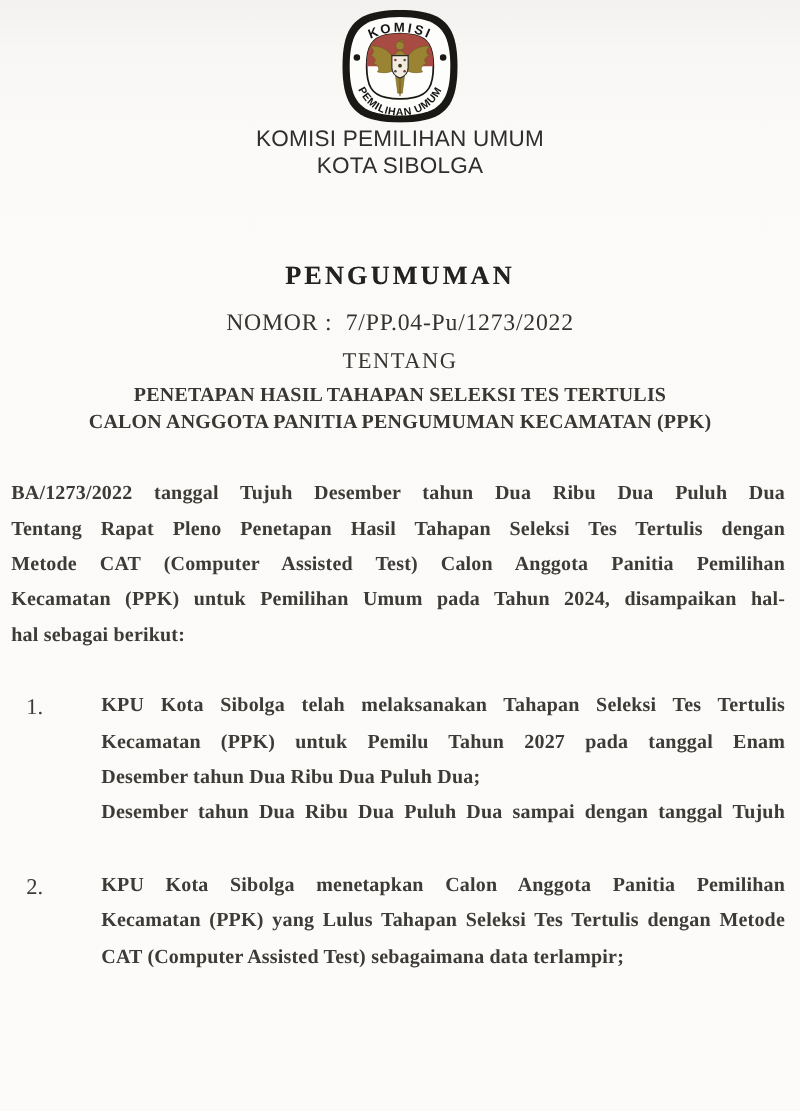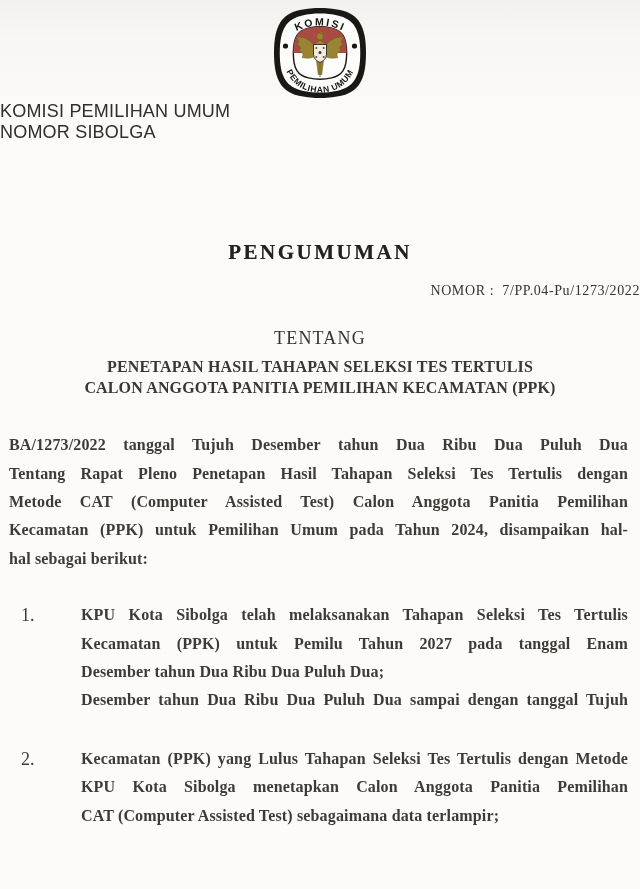--- a/index.html
+++ b/index.html
@@ -9,38 +9,38 @@
     width:640px; height:889px;
     margin:0 auto;
     overflow:hidden;
     background:linear-gradient(180deg,#f2f1ef 0px,#f8f7f5 40px,#fbfaf8 120px,#fcfbf9 100%);
     font-family:"Liberation Serif", serif;
     color:#3c3b38;
   }
   .logo { display:block; margin:8px auto 0; }
   .logo text { font-family:"Liberation Sans", sans-serif; font-weight:bold; fill:#161513; }
   .org {
-    margin-top:3px; text-align:left;
+    margin-top:3px; text-align:center;
     font-family:"Liberation Sans", sans-serif;
     font-size:18px; line-height:21px; letter-spacing:0.2px;
     color:#2f2e2c;
   }
   .doc-title {
-    margin-top:97px; text-align:center;
+    margin-top:65px; text-align:center;
     font-size:21px; line-height:24px; font-weight:700;
     letter-spacing:2.5px; color:#232220;
     text-shadow:0 0 0.5px rgba(30,28,25,0.55);
   }
   .nomor {
-    margin-top:15px; text-align:right;
-    font-size:14px; line-height:24px; letter-spacing:0.6px;
+    margin-top:15px; text-align:center;
+    font-size:19px; line-height:24px; letter-spacing:0.6px;
     white-space:pre; color:#34332f;
   }
   .tentang {
-    margin-top:24px; text-align:center;
+    margin-top:6px; text-align:center;
     font-size:18px; line-height:23px; letter-spacing:1.2px; color:#34332f;
   }
   .subject { margin-top:7px; font-size:17px; letter-spacing:0.2px; color:#383733; }
   .subject .tline { line-height:20.6px; text-align:center; }
   .tline { font-size:16px; line-height:28.4px; letter-spacing:0.15px;font-weight:bold; }
   .justified .tline { text-align:justify; text-align-last:justify; }
   .justified .tline-last { text-align-last:left; }
   .intro { margin:33px 12px 0 9px; }
   .list-item { display:flex; margin:28px 12px 0 21px; }
   .list-item.second { margin-top:30px; }
@@ -93,29 +93,29 @@
     <text font-size="10.5" letter-spacing="2">
       <textPath href="#arcTop" startOffset="50%" text-anchor="middle">KOMISI</textPath>
     </text>
     <text font-size="8.5" letter-spacing="0.6">
       <textPath href="#arcBottom" startOffset="50%" text-anchor="middle">PEMILIHAN UMUM</textPath>
     </text>
   </svg>
 
   <div class="org">
     <div>KOMISI PEMILIHAN UMUM</div>
-    <div>NOMOR SIBOLGA</div>
+    <div>KOTA SIBOLGA</div>
   </div>
 
   <div class="doc-title">PENGUMUMAN</div>
   <div class="nomor">NOMOR :  7/PP.04-Pu/1273/2022</div>
   <div class="tentang">TENTANG</div>
   <div class="subject">
       <div class="tline">PENETAPAN HASIL TAHAPAN SELEKSI TES TERTULIS</div>
-      <div class="tline">CALON ANGGOTA PANITIA PEMILIHAN KECAMATAN (PPK)</div>
+      <div class="tline">CALON ANGGOTA PANITIA PENGUMUMAN KECAMATAN (PPK)</div>
     </div>
 
   <div class="intro justified">
       <div class="tline">BA/1273/2022 tanggal Tujuh Desember tahun Dua Ribu Dua Puluh Dua</div>
       <div class="tline">Tentang Rapat Pleno Penetapan Hasil Tahapan Seleksi Tes Tertulis dengan</div>
       <div class="tline">Metode CAT (Computer Assisted Test) Calon Anggota Panitia Pemilihan</div>
       <div class="tline">Kecamatan (PPK) untuk Pemilihan Umum pada Tahun 2024, disampaikan hal-</div>
       <div class="tline tline-last">hal sebagai berikut:</div>
     </div>
 
@@ -125,19 +125,19 @@
         <div class="tline">KPU Kota Sibolga telah melaksanakan Tahapan Seleksi Tes Tertulis</div>
         <div class="tline">Kecamatan (PPK) untuk Pemilu Tahun 2027 pada tanggal Enam</div>
         <div class="tline tline-last">Desember tahun Dua Ribu Dua Puluh Dua;</div>
         <div class="tline">Desember tahun Dua Ribu Dua Puluh Dua sampai dengan tanggal Tujuh</div>
       </div>
   </div>
 
   <div class="list-item second">
     <div class="num">2.</div>
     <div class="item-text justified">
+        <div class="tline">KPU Kota Sibolga menetapkan Calon Anggota Panitia Pemilihan</div>
         <div class="tline">Kecamatan (PPK) yang Lulus Tahapan Seleksi Tes Tertulis dengan Metode</div>
-        <div class="tline">KPU Kota Sibolga menetapkan Calon Anggota Panitia Pemilihan</div>
         <div class="tline tline-last">CAT (Computer Assisted Test) sebagaimana data terlampir;</div>
       </div>
   </div>
 
 </div>
 
 </body></html>

